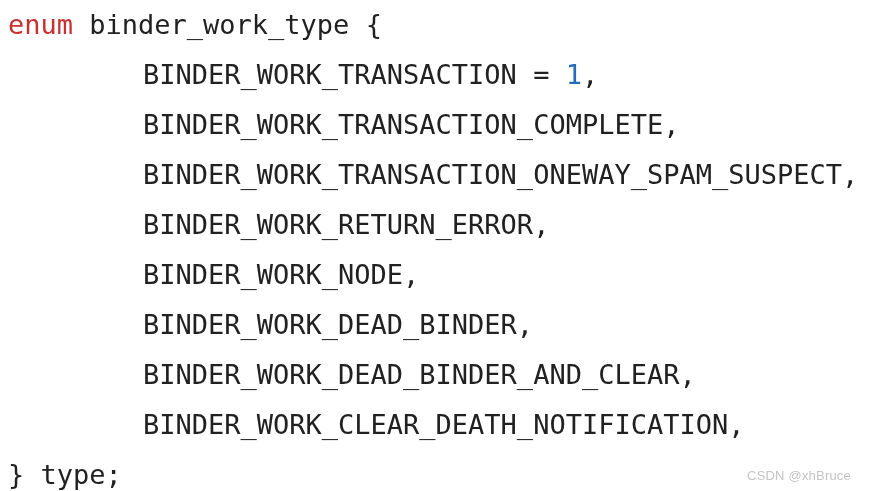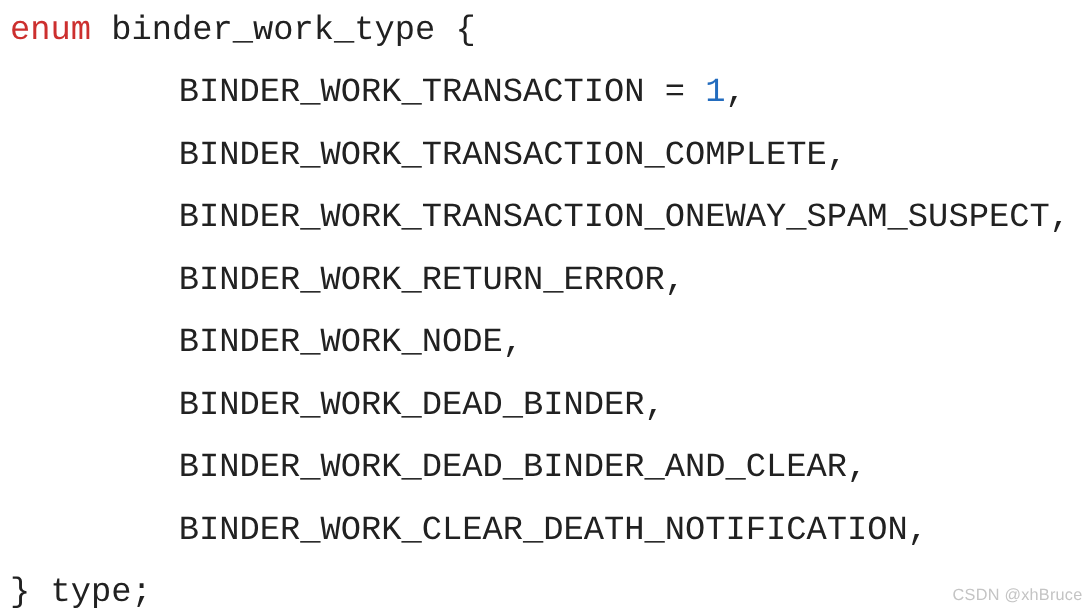--- a/index.html
+++ b/index.html
@@ -16,28 +16,27 @@
   .code {
     margin: 0;
     padding: 0 0 0 8px;
     font-family: "DejaVu Sans Mono", "Liberation Mono", monospace;
     font-size: 27px;
     line-height: 50px;
     white-space: pre;
   }
   .code-line {
     height: 50px;
-    font-family: Liberation Mono, monospace;
   }
   .code-line.indent {
     padding-left: 135px;
   }
   .watermark {
     position: absolute;
-    right: 4px;
+    right: 19px;
     bottom: 8px;
     font-family: "Liberation Sans", "DejaVu Sans", sans-serif;
     font-size: 13px;
     letter-spacing: 0.2px;
   }
 </style>
 </head>
 <body style="background: rgb(255, 255, 255);">
 
 <pre class="code" id="code-block"><div class="code-line"><span style="color: rgb(204, 47, 46);">enum</span><span style="color: rgb(33, 33, 33);"> binder_work_type {</span></div><div class="code-line indent"><span style="color: rgb(33, 33, 33);">BINDER_WORK_TRANSACTION = </span><span style="color: rgb(35, 108, 190);">1</span><span style="color: rgb(33, 33, 33);">,</span></div><div class="code-line indent"><span style="color: rgb(33, 33, 33);">BINDER_WORK_TRANSACTION_COMPLETE,</span></div><div class="code-line indent"><span style="color: rgb(33, 33, 33);">BINDER_WORK_TRANSACTION_ONEWAY_SPAM_SUSPECT,</span></div><div class="code-line indent"><span style="color: rgb(33, 33, 33);">BINDER_WORK_RETURN_ERROR,</span></div><div class="code-line indent"><span style="color: rgb(33, 33, 33);">BINDER_WORK_NODE,</span></div><div class="code-line indent"><span style="color: rgb(33, 33, 33);">BINDER_WORK_DEAD_BINDER,</span></div><div class="code-line indent"><span style="color: rgb(33, 33, 33);">BINDER_WORK_DEAD_BINDER_AND_CLEAR,</span></div><div class="code-line indent"><span style="color: rgb(33, 33, 33);">BINDER_WORK_CLEAR_DEATH_NOTIFICATION,</span></div><div class="code-line"><span style="color: rgb(33, 33, 33);">} type;</span></div></pre>

